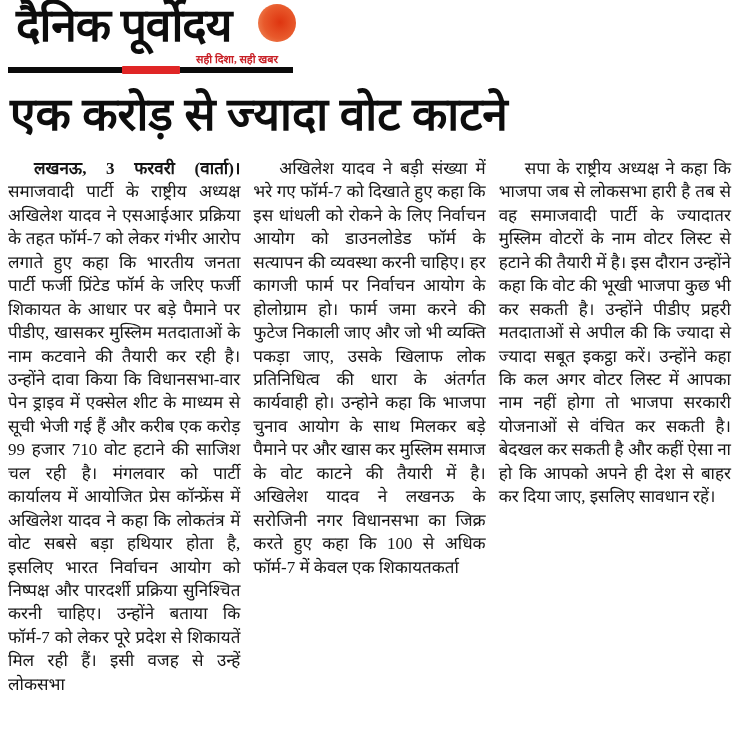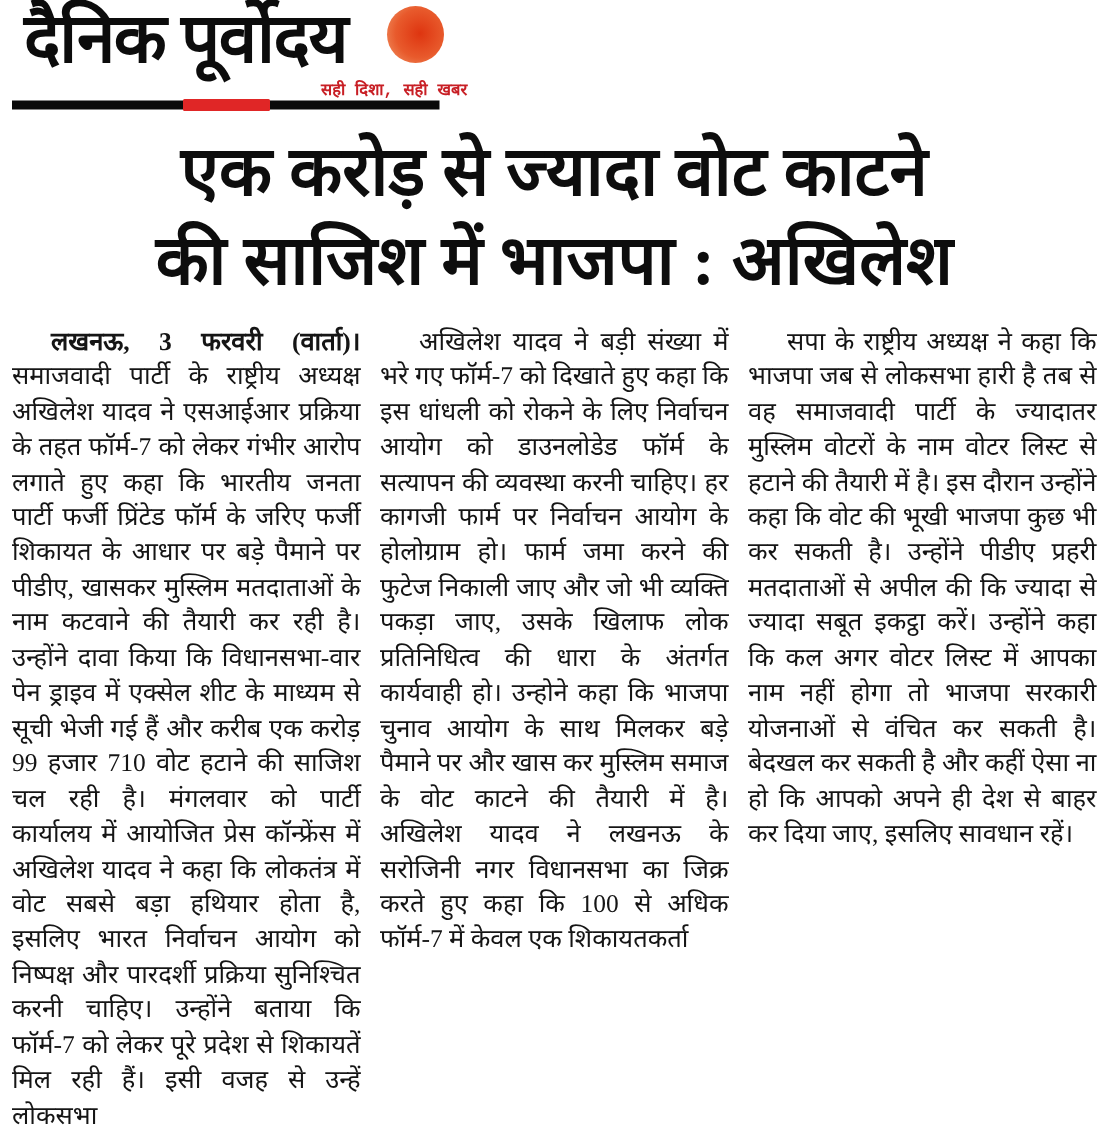--- a/index.html
+++ b/index.html
@@ -24,42 +24,42 @@
     position: relative; z-index: 1;
     display: inline-block;
     padding: 2px 0 0 16px;
     font-size: 46px; font-weight: 800;
     letter-spacing: -1px;
     color: #0c0c0c;
     line-height: 1.05;
     font-family: "Liberation Serif", "DejaVu Serif", serif;
   }
   .tagline {
-    position: absolute; left: 214px; top: 51px; z-index: 2;
+    position: absolute; left: 196px; top: 51px; z-index: 2;
     font-size: 11px; font-weight: bold;
     color: #c81f25;
-    font-family: Liberation Mono, monospace;
+    font-family: Liberation Serif, serif;
     white-space: nowrap;
   }
   .masthead-bar {
     position: absolute; left: 8px; top: 67px;
     width: 285px; height: 6px;
     background: #0a0a0a;
   }
   .ribbon-strip {
     position: absolute; left: 122px; top: 66px;
     width: 58px; height: 8px;
     background: #e02626;
     border-radius: 1px;
   }
 
   
   .headline {
     margin: 8px 10px 0 10px;
-    text-align: center;
+    text-align: left;
     font-size: 46px;
     font-weight: 800;
     line-height: 1.28;
     color: #0d0d0d;
     letter-spacing: 0px;
   }
 
   
   .article {
     display: flex;
@@ -85,21 +85,20 @@
   <div class="masthead">
     <span class="sun-icon"></span>
     <div class="masthead-title">दैनिक पूर्वोदय</div>
     <div class="tagline">सही दिशा, सही खबर</div>
     <div class="masthead-bar"></div>
     <div class="ribbon-strip"></div>
   </div>
 
   <div class="headline">
     <div>एक करोड़ से ज्यादा वोट काटने</div>
-    <div>की साजिश में भाजपा : अखिलेश</div>
   </div>
 
   <div class="article">
 
     <div class="article-col">
       <p><span class="dateline">लखनऊ, 3 फरवरी (वार्ता)।</span> <span>समाजवादी पार्टी के राष्ट्रीय अध्यक्ष अखिलेश यादव ने एसआईआर प्रक्रिया के तहत फॉर्म-7 को लेकर गंभीर आरोप लगाते हुए कहा कि भारतीय जनता पार्टी फर्जी प्रिंटेड फॉर्म के जरिए फर्जी शिकायत के आधार पर बड़े पैमाने पर पीडीए, खासकर मुस्लिम मतदाताओं के नाम कटवाने की तैयारी कर रही है। उन्होंने दावा किया कि विधानसभा-वार पेन ड्राइव में एक्सेल शीट के माध्यम से सूची भेजी गई हैं और करीब एक करोड़ 99 हजार 710 वोट हटाने की साजिश चल रही है। मंगलवार को पार्टी कार्यालय में आयोजित प्रेस कॉन्फ्रेंस में अखिलेश यादव ने कहा कि लोकतंत्र में वोट सबसे बड़ा हथियार होता है, इसलिए भारत निर्वाचन आयोग को निष्पक्ष और पारदर्शी प्रक्रिया सुनिश्चित करनी चाहिए। उन्होंने बताया कि फॉर्म-7 को लेकर पूरे प्रदेश से शिकायतें मिल रही हैं। इसी वजह से उन्हें लोकसभा</span></p>
     </div>
 
     <div class="article-col">
       <p>अखिलेश यादव ने बड़ी संख्या में भरे गए फॉर्म-7 को दिखाते हुए कहा कि इस धांधली को रोकने के लिए निर्वाचन आयोग को डाउनलोडेड फॉर्म के सत्यापन की व्यवस्था करनी चाहिए। हर कागजी फार्म पर निर्वाचन आयोग के होलोग्राम हो। फार्म जमा करने की फुटेज निकाली जाए और जो भी व्यक्ति पकड़ा जाए, उसके खिलाफ लोक प्रतिनिधित्व की धारा के अंतर्गत कार्यवाही हो। उन्होने कहा कि भाजपा चुनाव आयोग के साथ मिलकर बड़े पैमाने पर और खास कर मुस्लिम समाज के वोट काटने की तैयारी में है। अखिलेश यादव ने लखनऊ के सरोजिनी नगर विधानसभा का जिक्र करते हुए कहा कि 100 से अधिक फॉर्म-7 में केवल एक शिकायतकर्ता</p>

